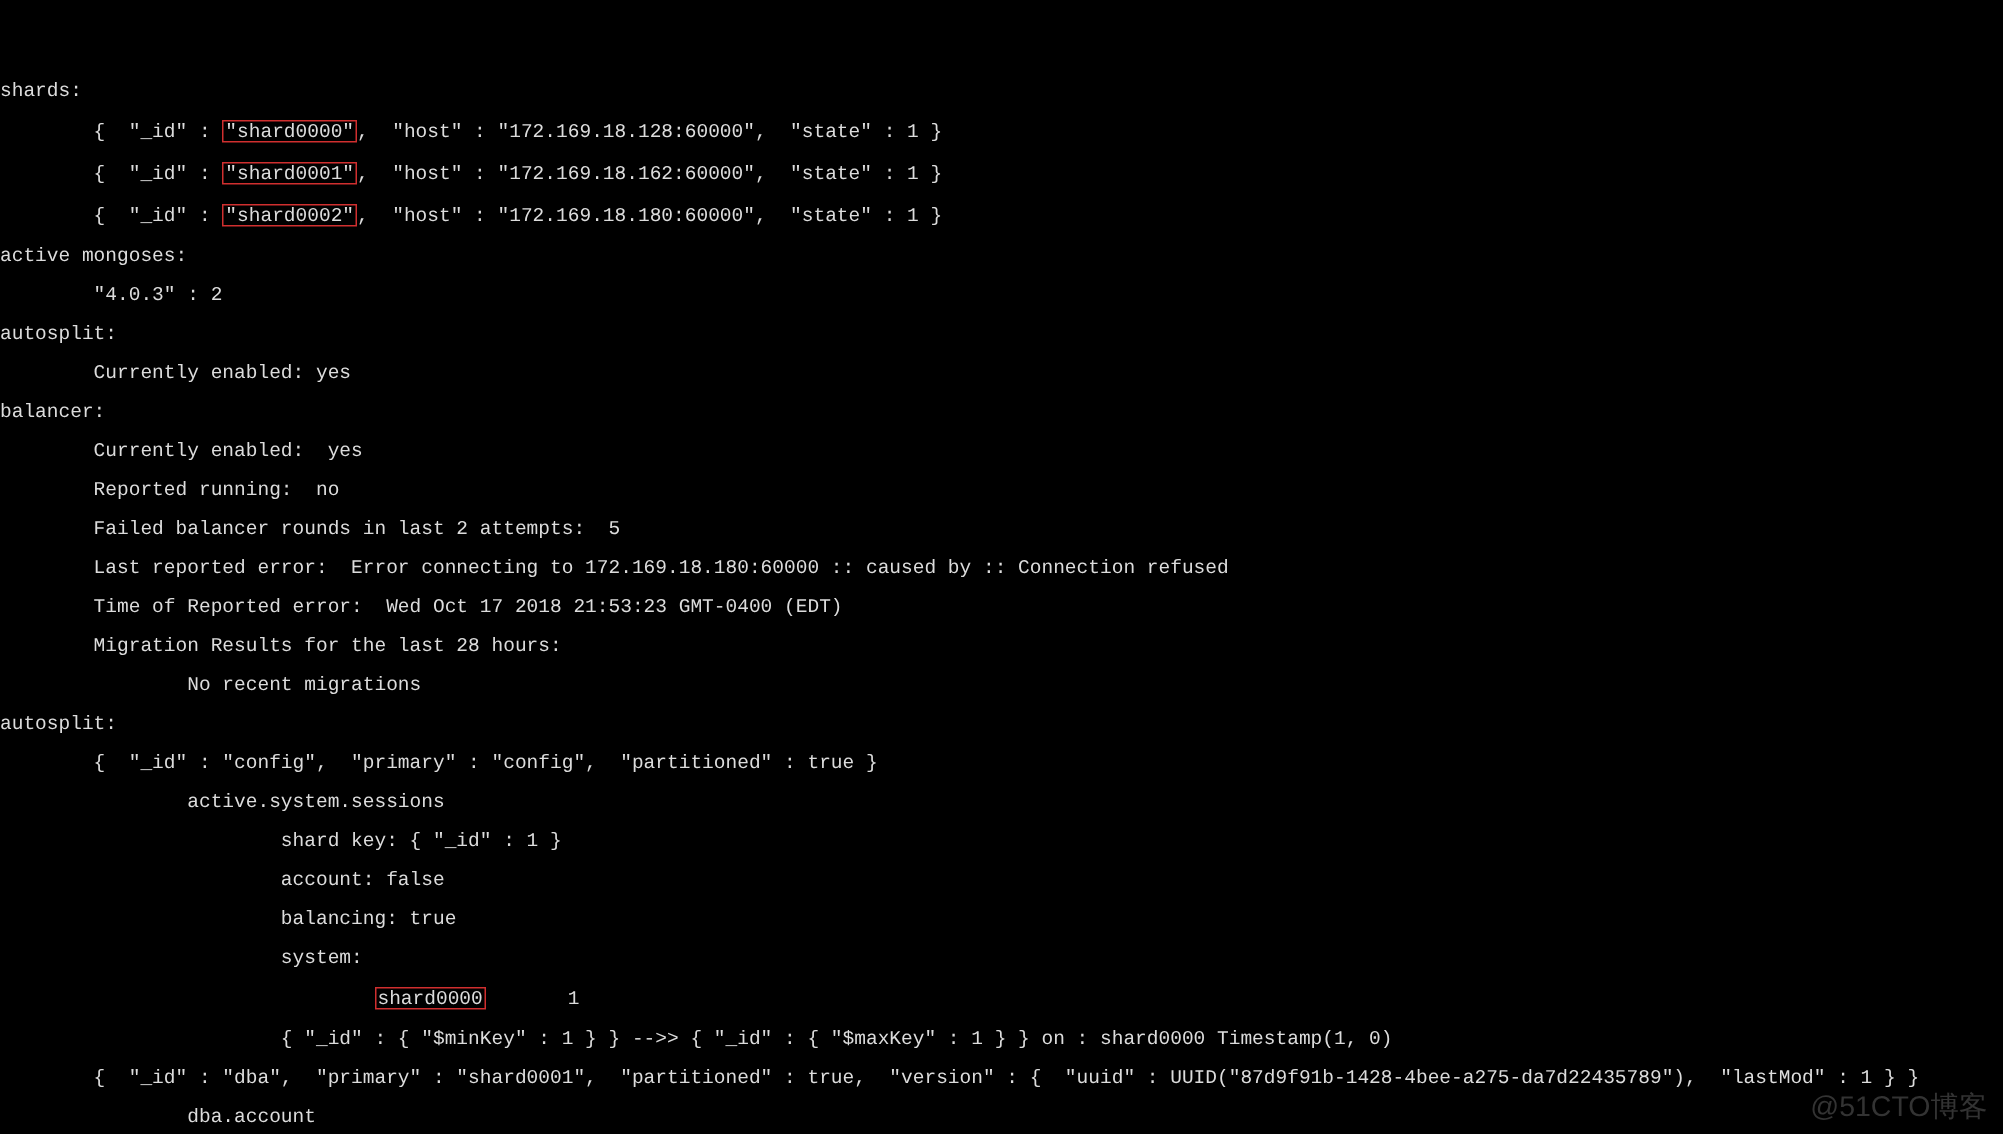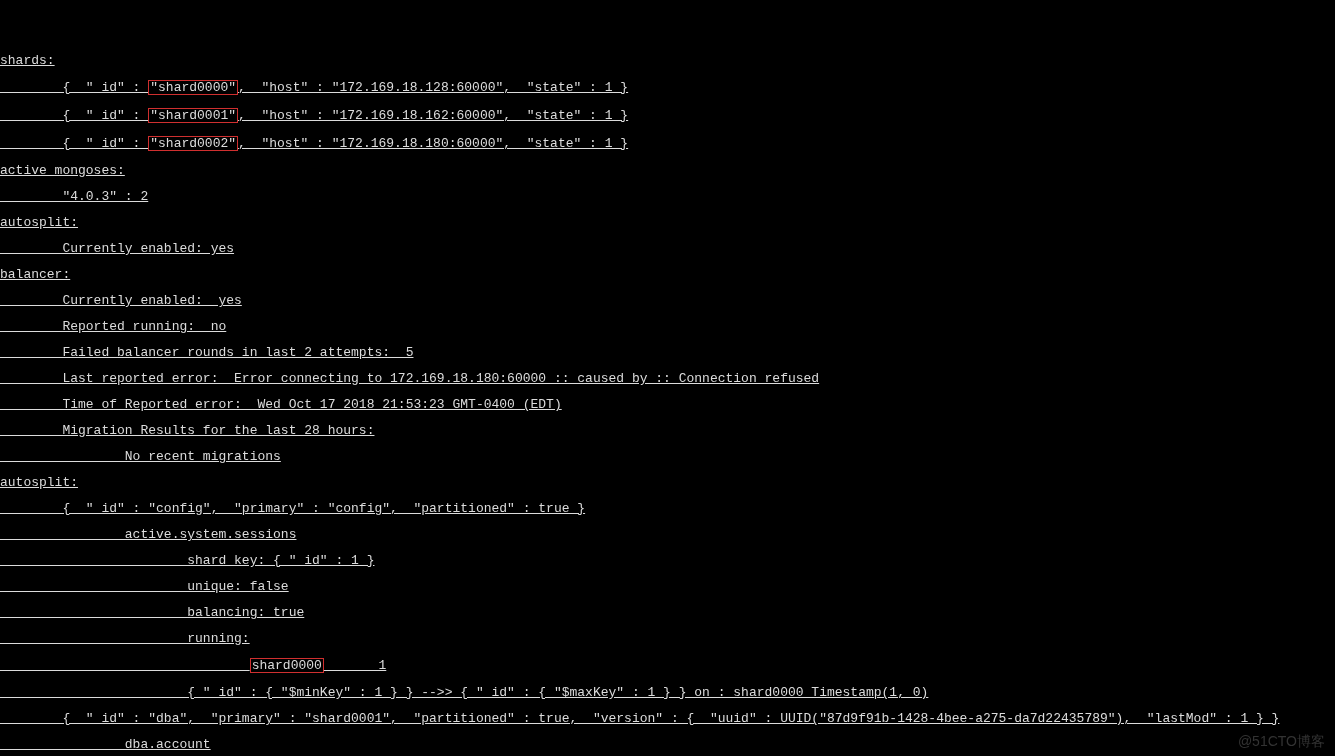--- a/index.html
+++ b/index.html
@@ -9,33 +9,33 @@
     font-family: "Consolas", "Courier New", monospace;
     font-size: 13px;
     line-height: 1.0;
     white-space: pre;
     width: 1335px;
     height: 756px;
     overflow: hidden;
     position: relative;
     padding-top: 2px;
   }
-  .ln { display: block; white-space: pre; text-decoration: underline; }
+  .ln { display: block; white-space: pre; }
   .hl {
     border: 1px solid #d02f2f;
     padding: 0 1px;
     display: inline-block;
     line-height: 13px;
   }
   .watermark {
     position: absolute;
     right: 10px;
     bottom: 8px;
     font-family: sans-serif;
-    font-size: 14px;
+    font-size: 19px;
     color: #333;
   }
 </style>
 </head>
 <body>
 
 
 
 <span class="ln">shards:</span>
 <span class="ln"><span>        {  "_id" : </span><span class="hl">"shard0000"</span><span>,  "host" : "172.169.18.128:60000",  "state" : 1 }</span></span>
@@ -50,23 +50,23 @@
 <span class="ln">        Reported running:  no</span>
 <span class="ln">        Failed balancer rounds in last 2 attempts:  5</span>
 <span class="ln">        Last reported error:  Error connecting to 172.169.18.180:60000 :: caused by :: Connection refused</span>
 <span class="ln">        Time of Reported error:  Wed Oct 17 2018 21:53:23 GMT-0400 (EDT)</span>
 <span class="ln">        Migration Results for the last 28 hours:</span>
 <span class="ln">                No recent migrations</span>
 <span class="ln">autosplit:</span>
 <span class="ln">        {  "_id" : "config",  "primary" : "config",  "partitioned" : true }</span>
 <span class="ln">                active.system.sessions</span>
 <span class="ln">                        shard key: { "_id" : 1 }</span>
-<span class="ln">                        unique: false</span>
+<span class="ln">                        account: false</span>
 <span class="ln">                        balancing: true</span>
-<span class="ln">                        running:</span>
+<span class="ln">                        system:</span>
 <span class="ln"><span>                                </span><span class="hl">shard0000</span><span>       1</span></span>
 <span class="ln">                        { "_id" : { "$minKey" : 1 } } --&gt;&gt; { "_id" : { "$maxKey" : 1 } } on : shard0000 Timestamp(1, 0)</span>
 <span class="ln">        {  "_id" : "dba",  "primary" : "shard0001",  "partitioned" : true,  "version" : {  "uuid" : UUID("87d9f91b-1428-4bee-a275-da7d22435789"),  "lastMod" : 1 } }</span>
 <span class="ln">                dba.account</span>
 
 
 
 
 
 

